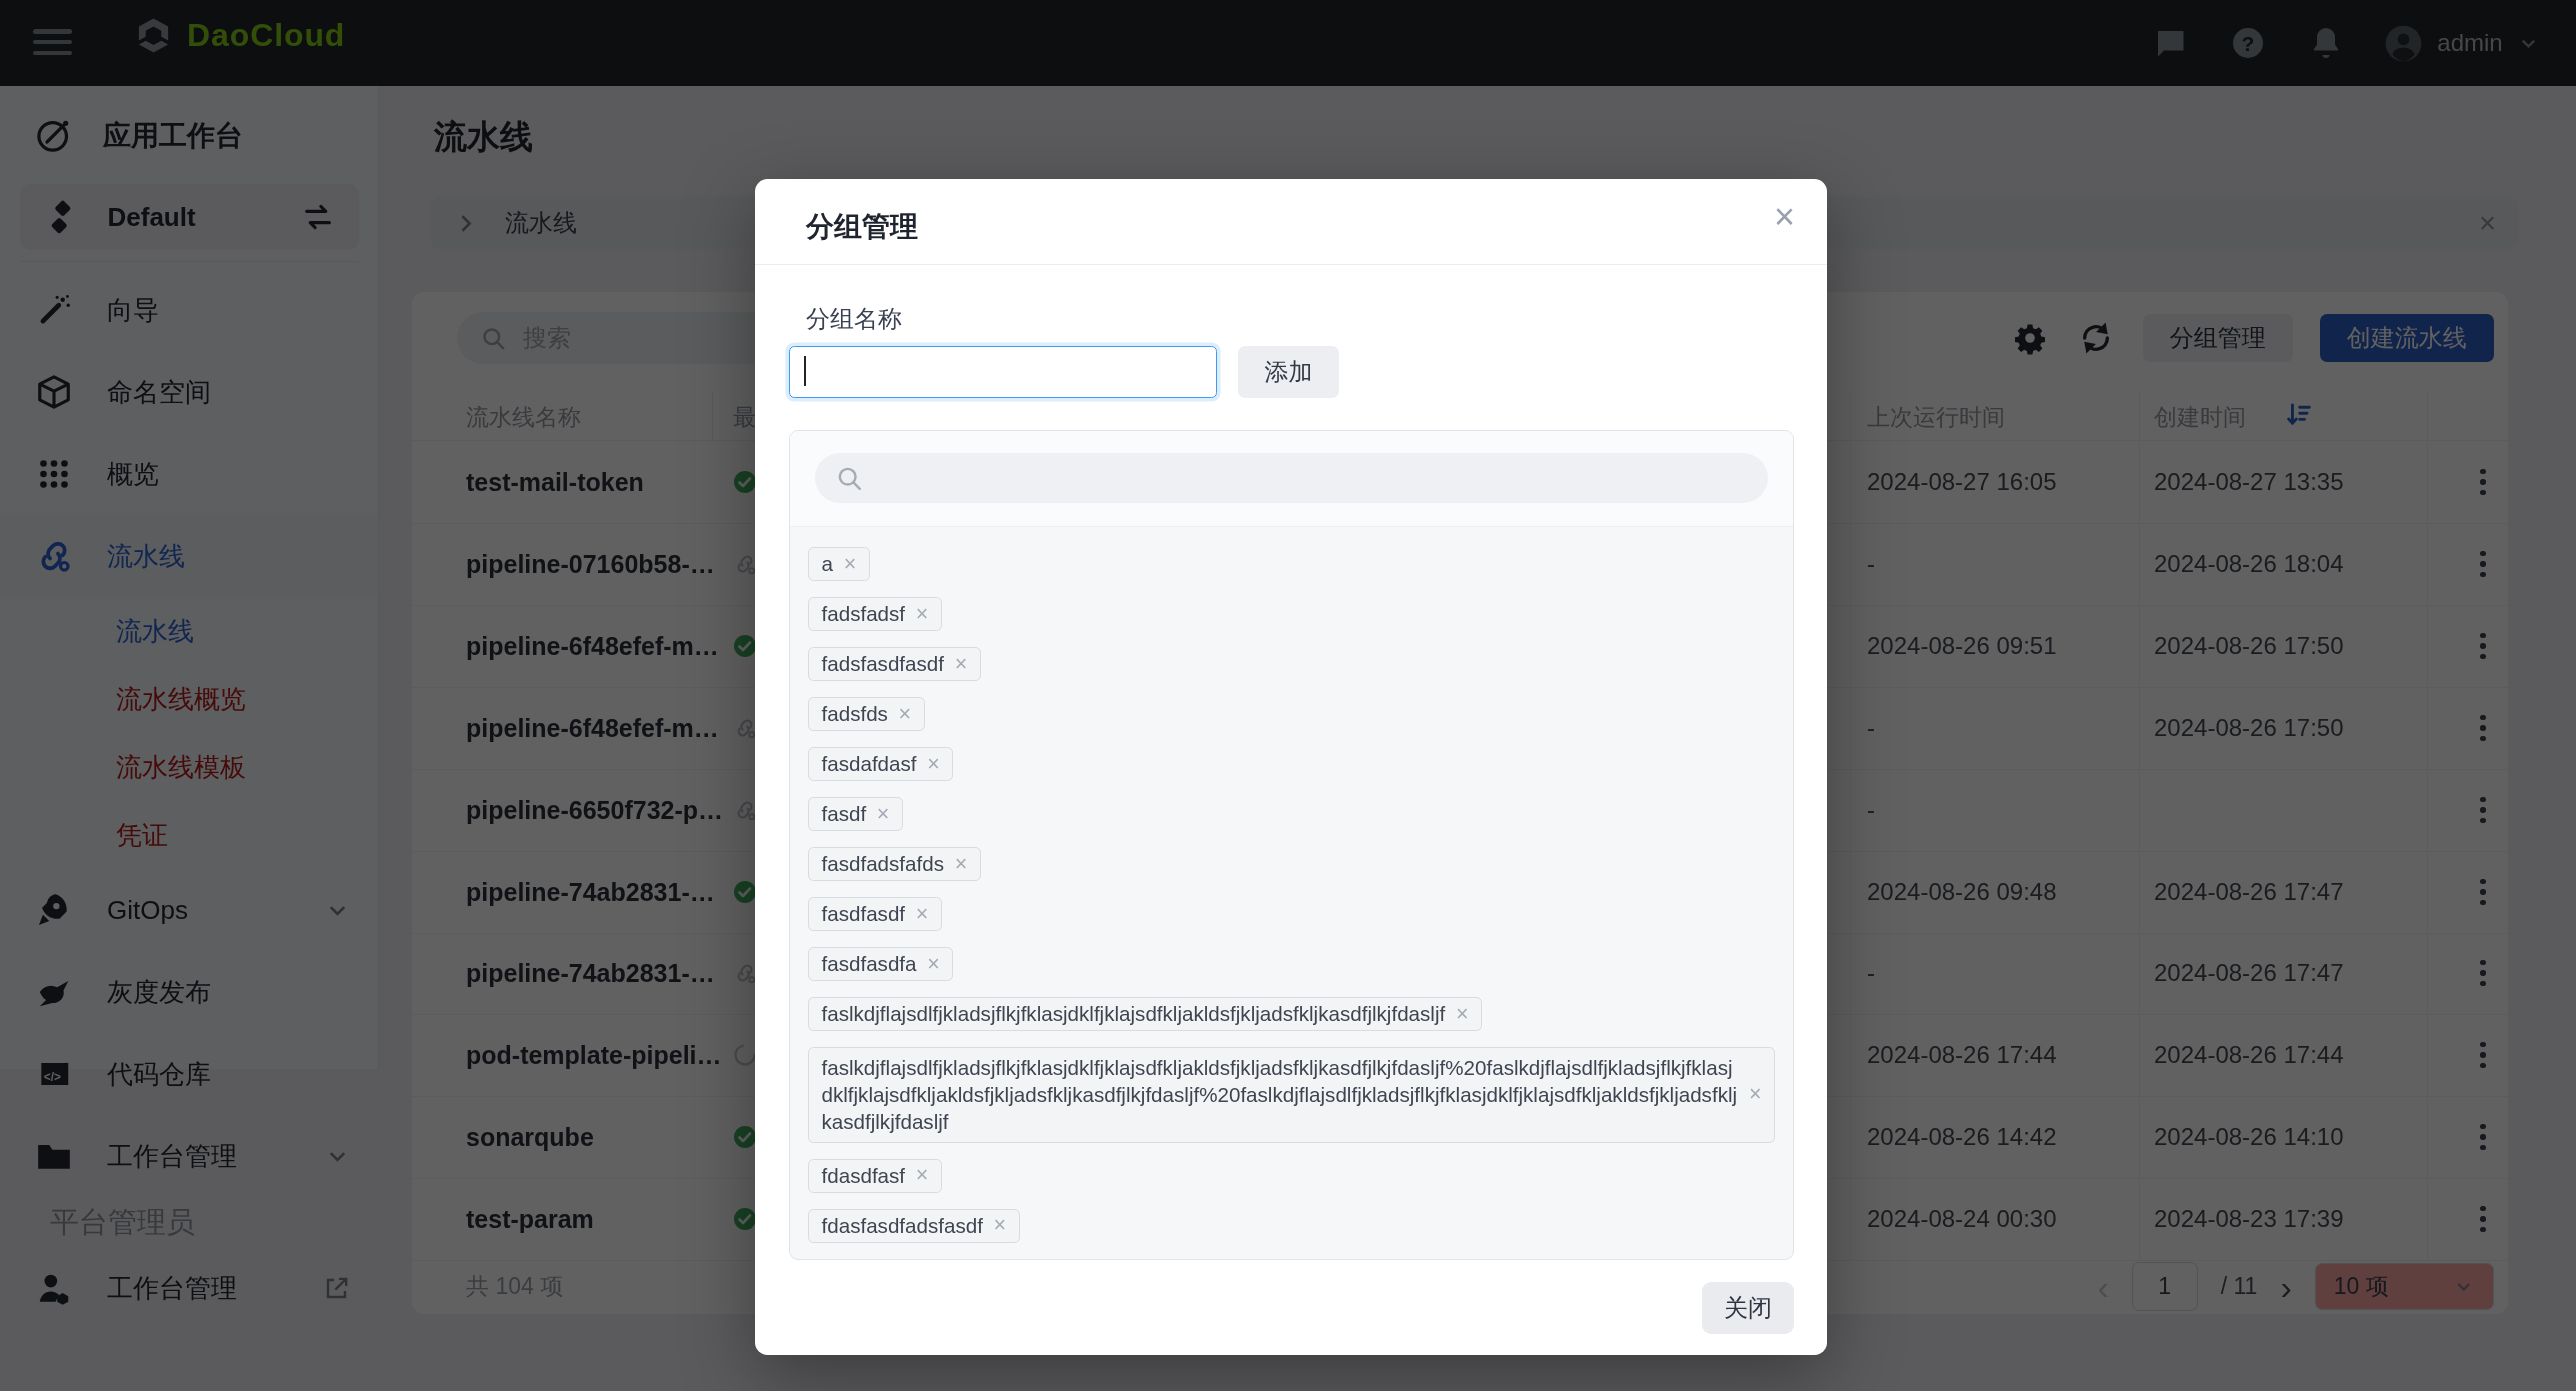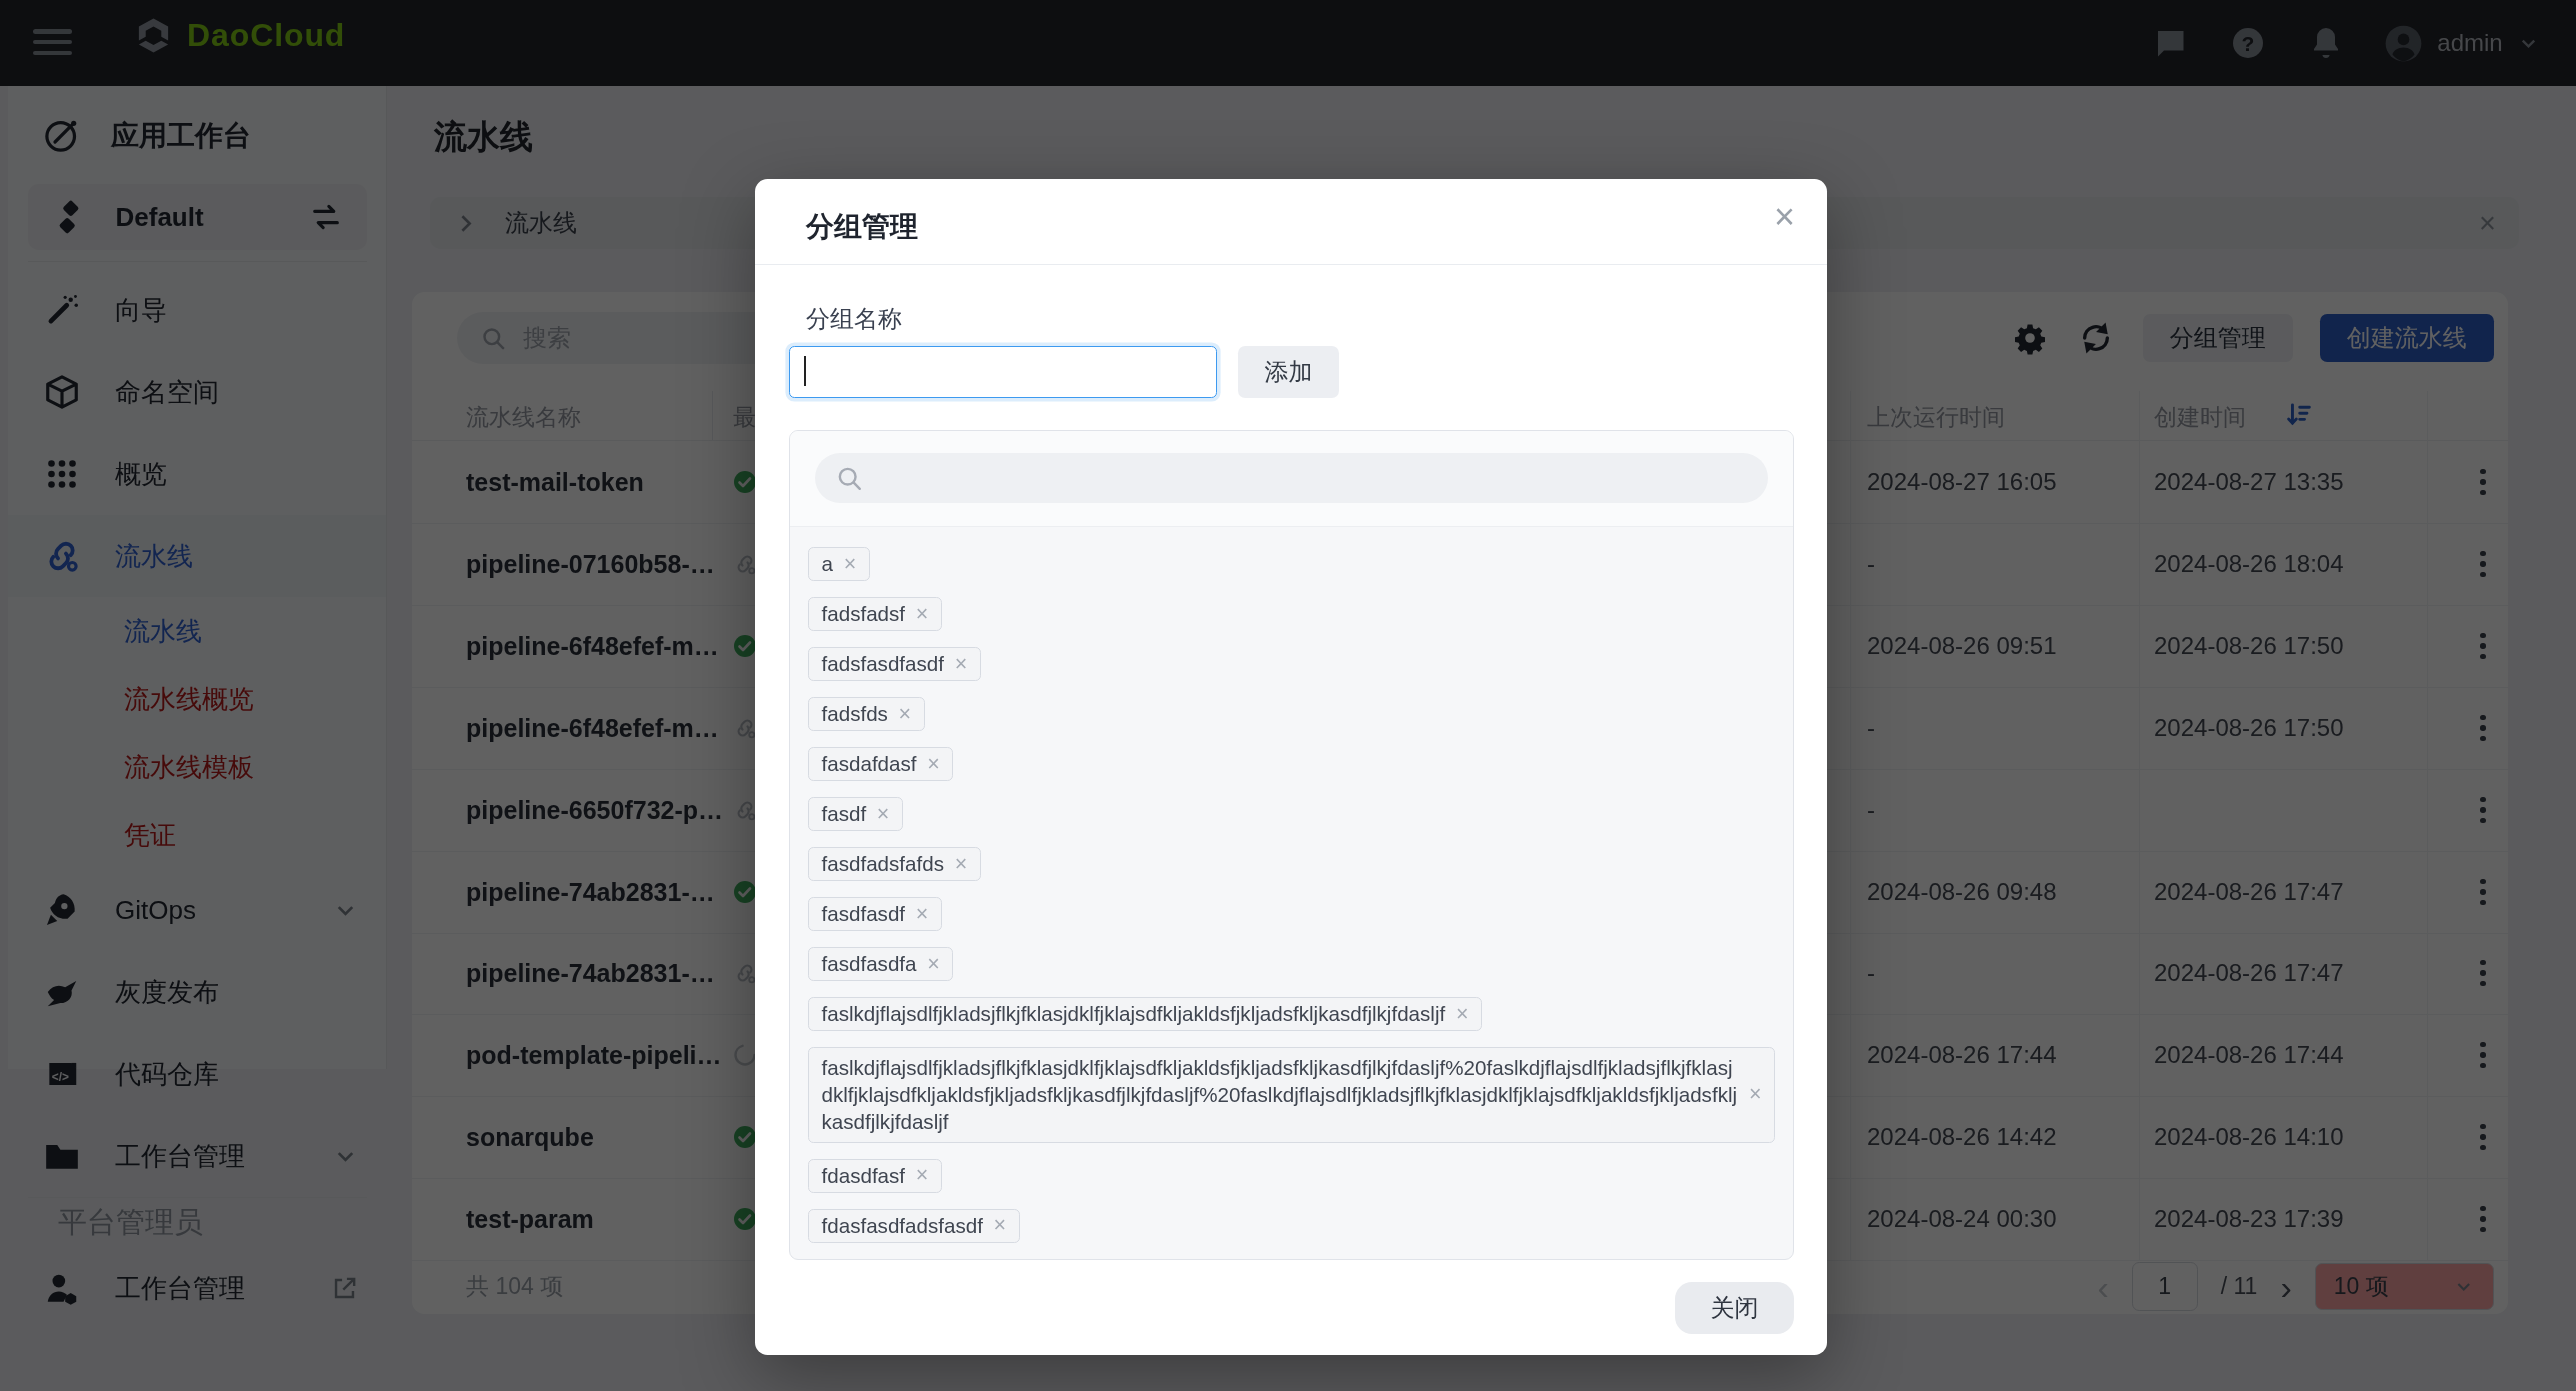--- a/index.html
+++ b/index.html
@@ -6,21 +6,21 @@
     font-family:"Liberation Sans","DejaVu Sans",sans-serif;background:#eef0f3;}
   
   .navbar{position:absolute;left:0;top:0;width:2576px;height:86px;background:#22252b;}
   .hamburger{position:absolute;left:33px;top:29px;width:39px;height:29px;cursor:pointer;}
   .hamburger i{display:block;height:4.5px;border-radius:2.7px;background:#8a909a;margin-bottom:6.3px;}
   .brand{position:absolute;left:134px;top:16px;display:flex;align-items:center;gap:14px;color:#84cc16;}
   .brand-name{font-size:32px;font-weight:bold;letter-spacing:0.9px;}
   .nav-right{position:absolute;right:36px;top:0;height:86px;display:flex;align-items:center;gap:39px;color:#8a909a;}
   .nav-user{display:flex;align-items:center;gap:14.3px;color:#b7bbc2;font-size:24px;}
   
-  .sidebar{position:absolute;left:8px;top:86px;width:378px;height:983px;background:#f8f9fb;border-right:0.9px solid #e4e7eb;}
+  .sidebar{position:absolute;left:0;top:86px;width:378px;height:983px;background:#f8f9fb;border-right:0.9px solid #e4e7eb;}
   .sb-head{position:absolute;left:34px;top:30px;display:flex;align-items:center;gap:30px;font-size:28px;font-weight:600;color:#232933;}
   .ws-box{position:absolute;left:20px;top:98px;width:339px;height:66px;background:#eef0f4;border-radius:10.7px;
     display:flex;align-items:center;gap:27px;padding:0 21.5px;box-sizing:border-box;font-size:26px;font-weight:600;color:#232933;cursor:pointer;}
   .ws-box .grow{flex:1;}
   .sb-div{position:absolute;left:20px;width:339px;height:0.9px;background:#e6e9ed;}
   .menu{position:absolute;left:0;top:183px;width:378px;}
   .mi{height:82px;display:flex;align-items:center;padding:0 27px 0 34px;box-sizing:border-box;gap:34px;
       font-size:26px;color:#232933;cursor:pointer;}
   .mi .lbl{flex:1;}
   .mi.active-parent{background:#f0f3f8;color:#3063d2;}
@@ -85,21 +85,21 @@
   .panel-search{position:absolute;left:25px;top:22.4px;right:25px;height:50px;border-radius:25px;background:#eef0f3;
     display:flex;align-items:center;padding:0 20px;gap:12.5px;}
   .tags{padding:20px 18px;display:flex;flex-direction:column;align-items:flex-start;gap:16px;}
   .tag{display:flex;align-items:center;gap:10.7px;max-width:100%;box-sizing:border-box;
     background:#f3f4f6;border:0.9px solid #d7dbe2;border-radius:5.4px;padding:0 12.5px;height:34px;
     font-size:20.6px;color:#3f4550;white-space:nowrap;}
   .tag .x{color:#a4aab3;cursor:pointer;font-size:21.5px;}
   .tag-big{height:auto;padding:6.3px 12.5px;white-space:normal;width:100%;}
   .tag-big .txt{flex:1;word-break:break-all;line-height:27px;}
   .tag-partial{width:90px;}
-  .m-footer-btn{position:absolute;right:33px;top:1103px;width:119px;height:52px;background:#e9ebef;border-radius:17px;
+  .m-footer-btn{position:absolute;right:33px;top:1103px;width:92px;height:52px;background:#e9ebef;border-radius:9px;
     display:flex;align-items:center;justify-content:center;font-size:24px;color:#2f3540;cursor:pointer;}
   svg{display:block;}
 </style>
 </head>
 <body>
 
 <div class="navbar">
   <div class="hamburger">
       <i></i>
       <i></i>

